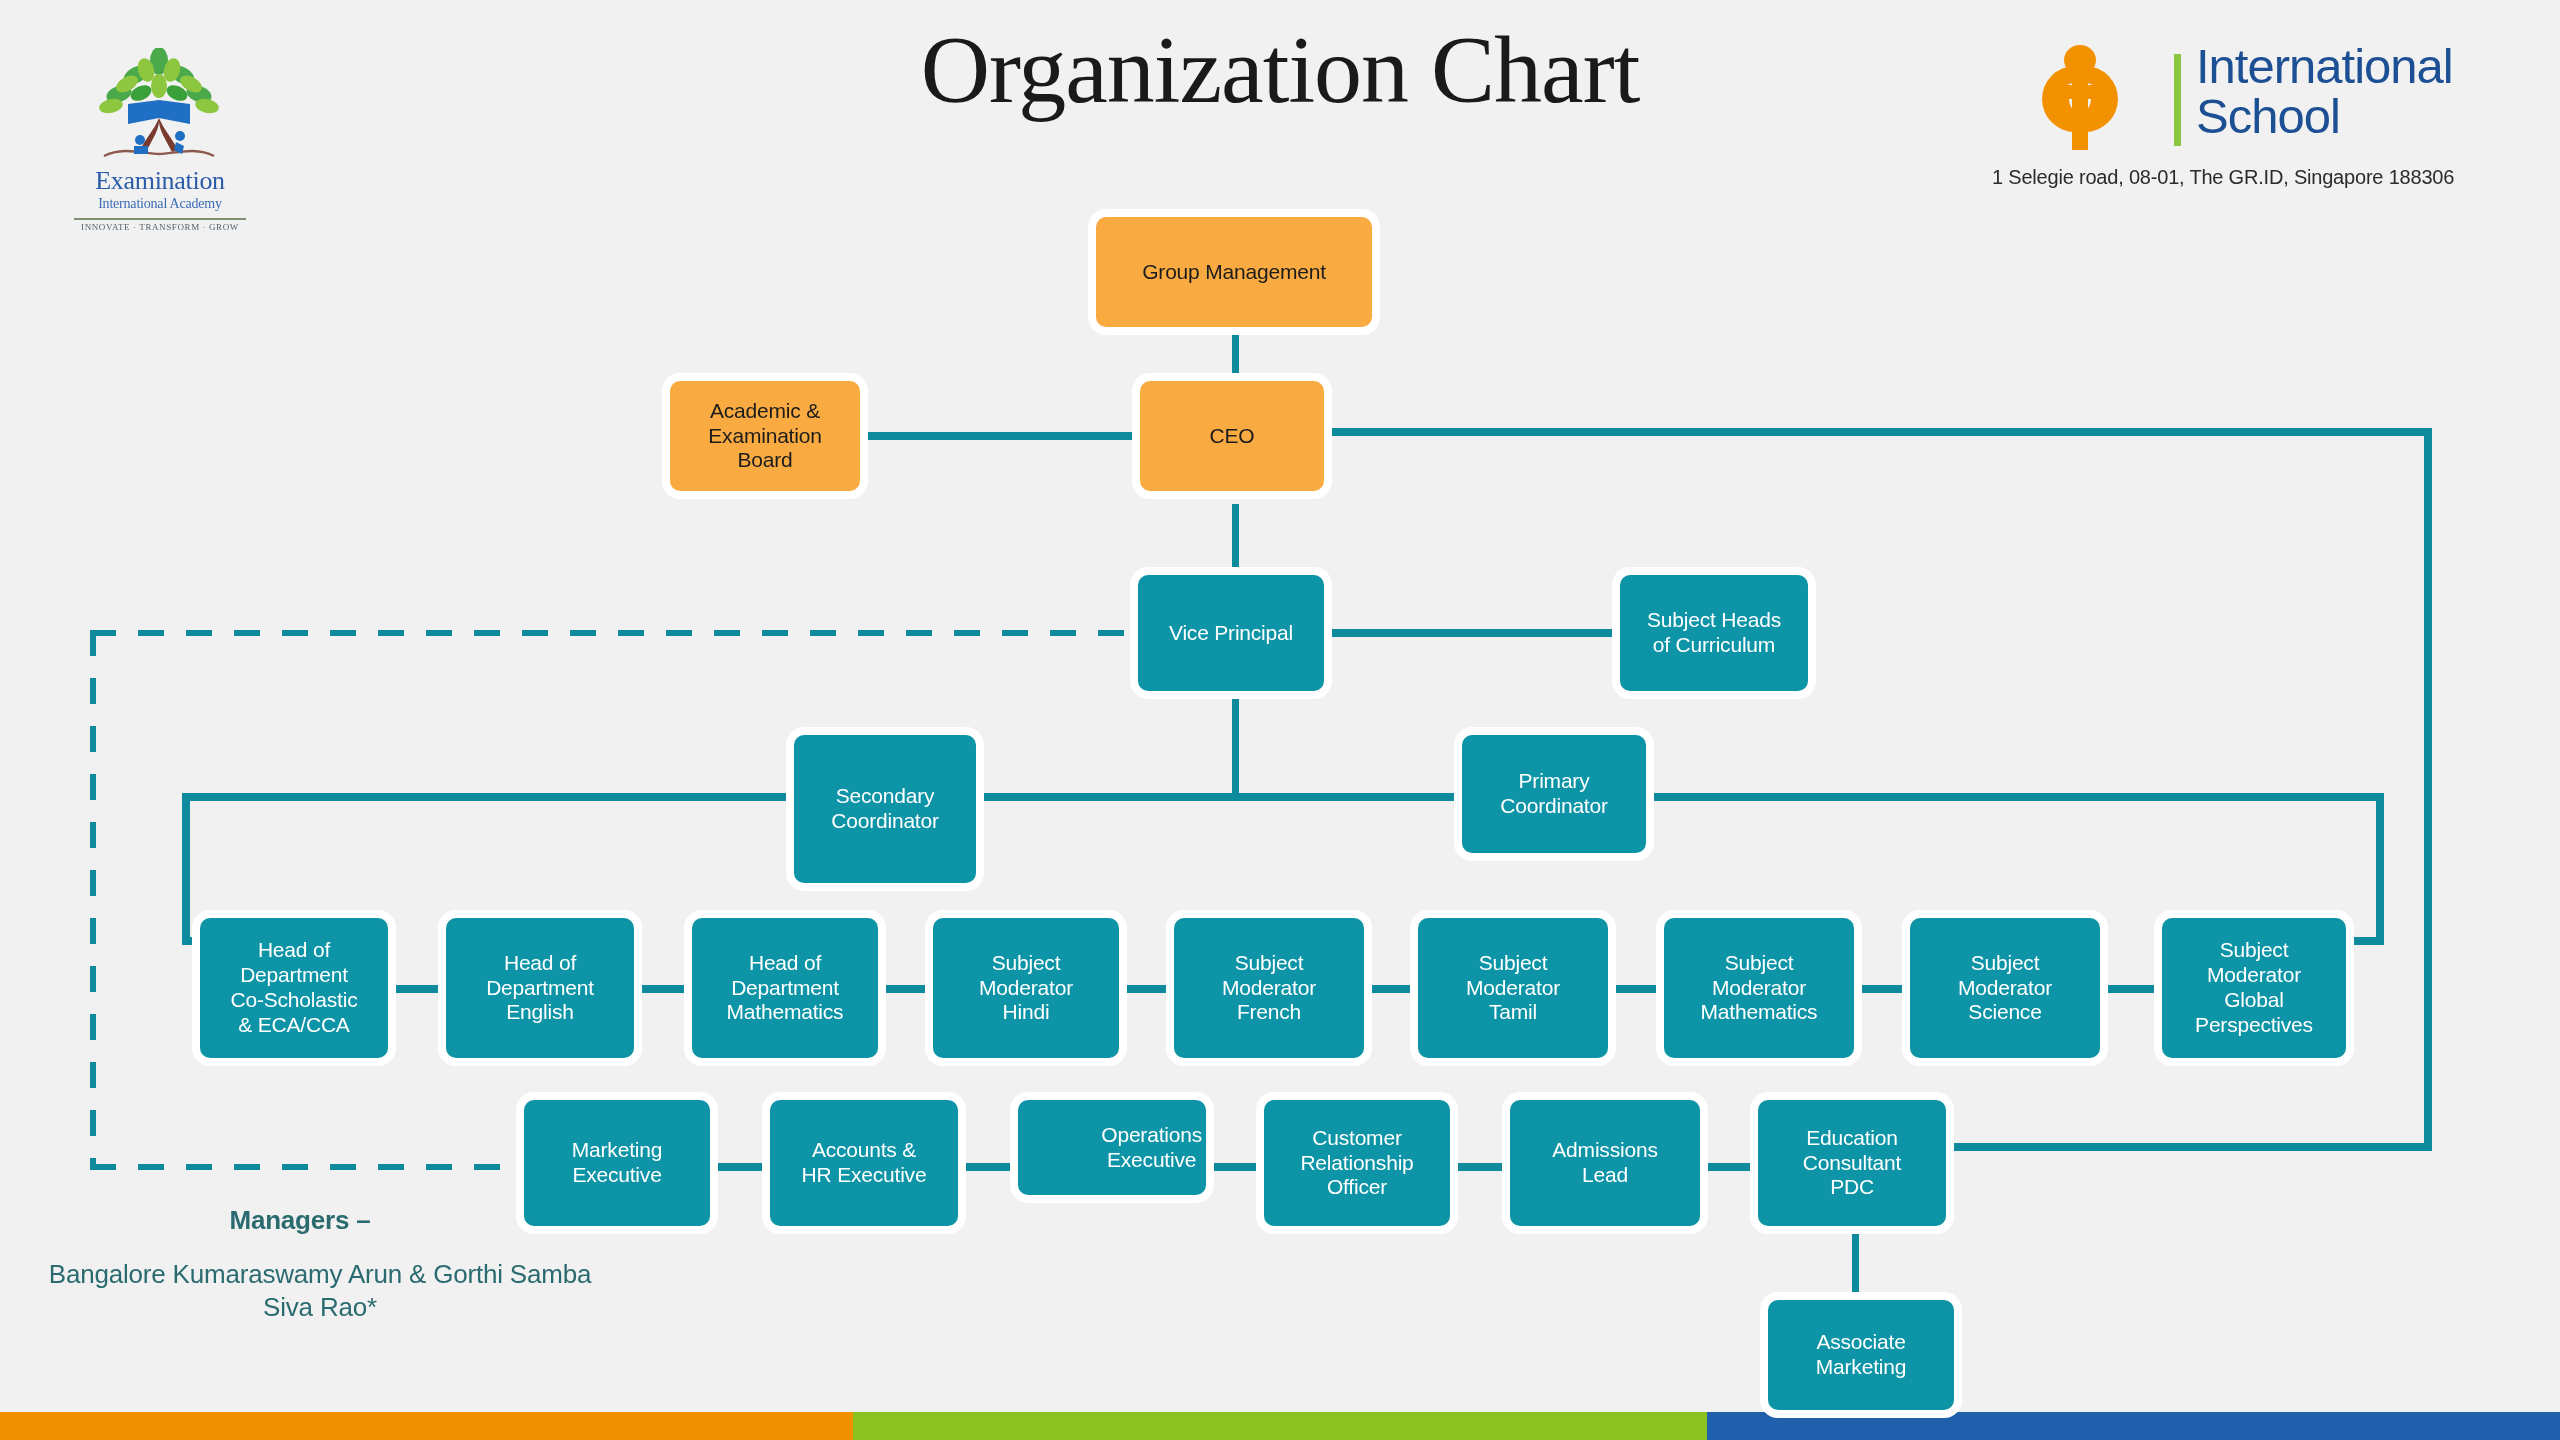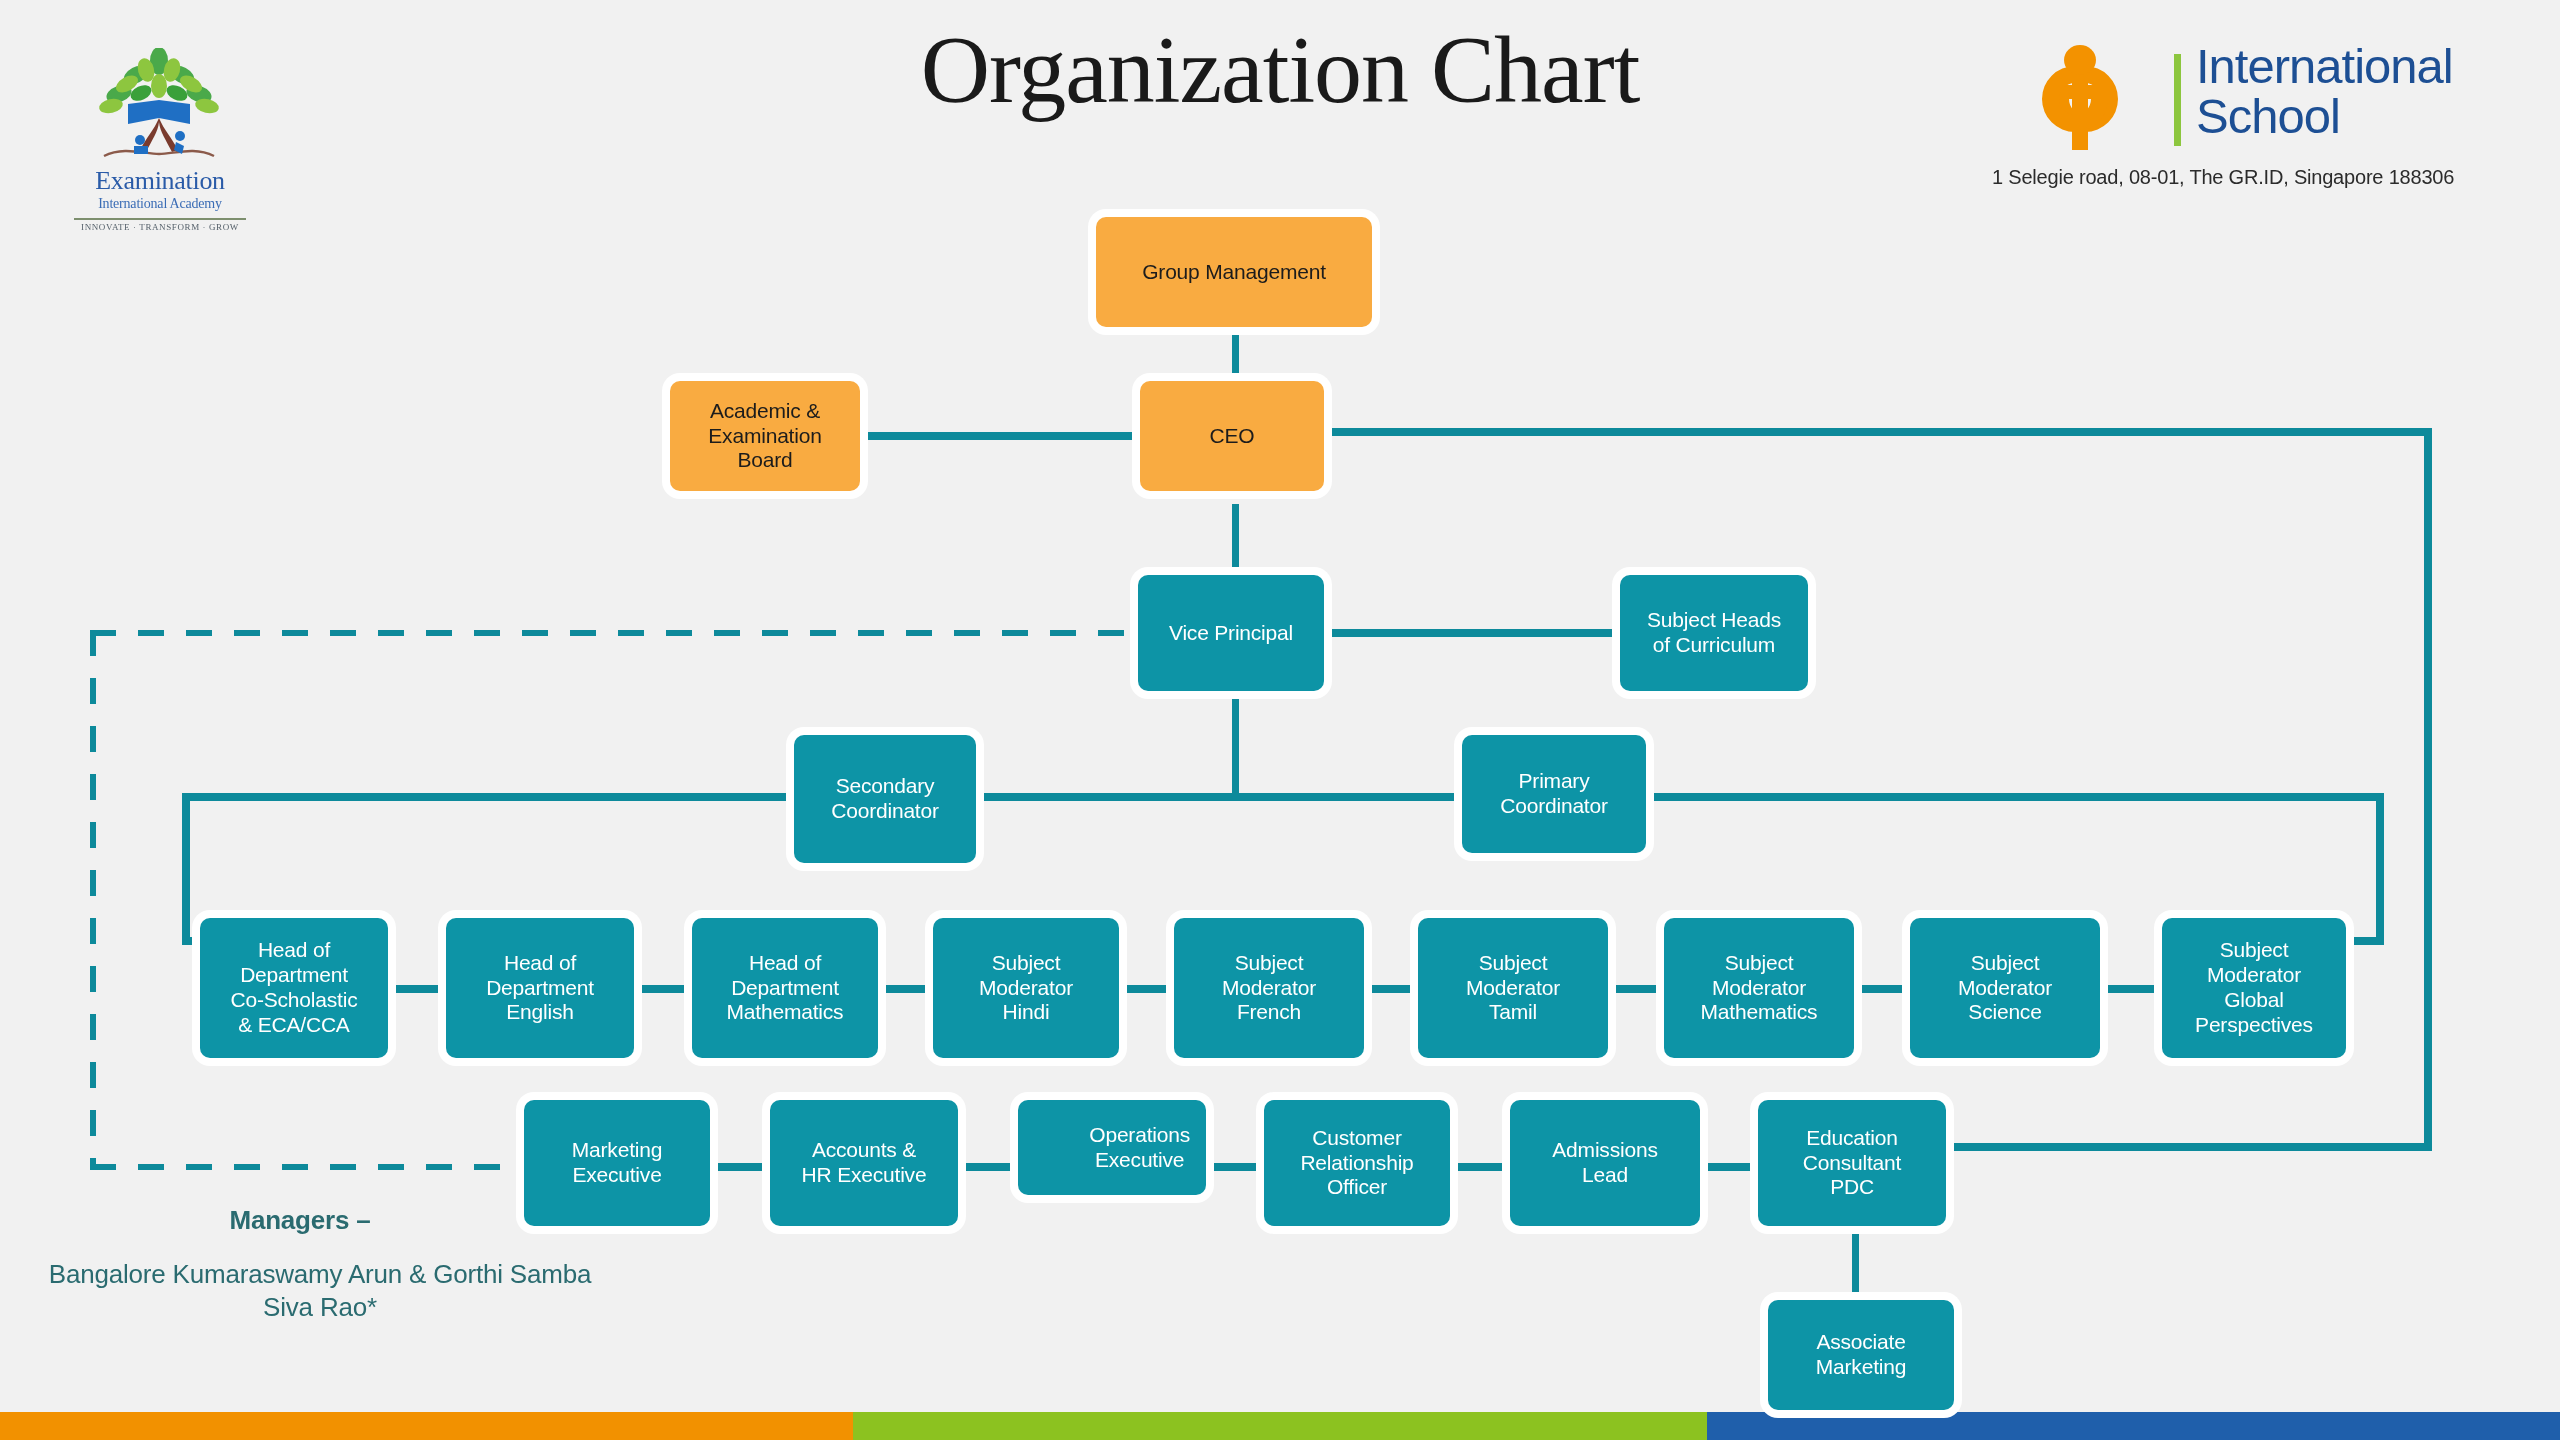--- a/index.html
+++ b/index.html
@@ -66,21 +66,21 @@
   
   .node{
     position:absolute;
     border-radius:10px;
     box-sizing:border-box;
     display:flex;align-items:center;justify-content:center;
     text-align:center;
     box-shadow:0 0 0 8px #ffffff;
     font-size:21px;line-height:1.18;
     letter-spacing:-.2px;
-    padding:2px 16px;
+    padding:2px 4px;
     z-index:5;
   }
   .node.teal{background:#0d94a6;color:#ffffff;}
   .node.orange{background:#f9ab41;color:#1c1c1c;}
   .node .lbl{white-space:pre-line;display:block;}
 
   
   .foot{position:absolute;color:#2a6b70;letter-spacing:-.2px;text-align:center;}
   #foot-managers{left:40px;top:1205px;width:520px;font-size:26px;font-weight:bold;}
   #foot-names{left:40px;top:1258px;width:560px;font-size:26px;line-height:1.28;}
@@ -209,21 +209,21 @@
 
   <div class="node teal" style="left:1138px;top:575px;width:186px;height:116px;">
     <span class="lbl">Vice Principal</span>
   </div>
 
   <div class="node teal" style="left:1620px;top:575px;width:188px;height:116px;">
     <span class="lbl">Subject Heads
 of Curriculum</span>
   </div>
 
-  <div class="node teal" style="left:794px;top:735px;width:182px;height:128px;">
+  <div class="node teal" style="left:794px;top:735px;width:182px;height:148px;">
     <span class="lbl">Secondary
 Coordinator</span>
   </div>
 
   <div class="node teal" style="left:1462px;top:735px;width:184px;height:118px;">
     <span class="lbl">Primary
 Coordinator</span>
   </div>
 
   <div class="node teal" style="left:200px;top:918px;width:188px;height:140px;">

